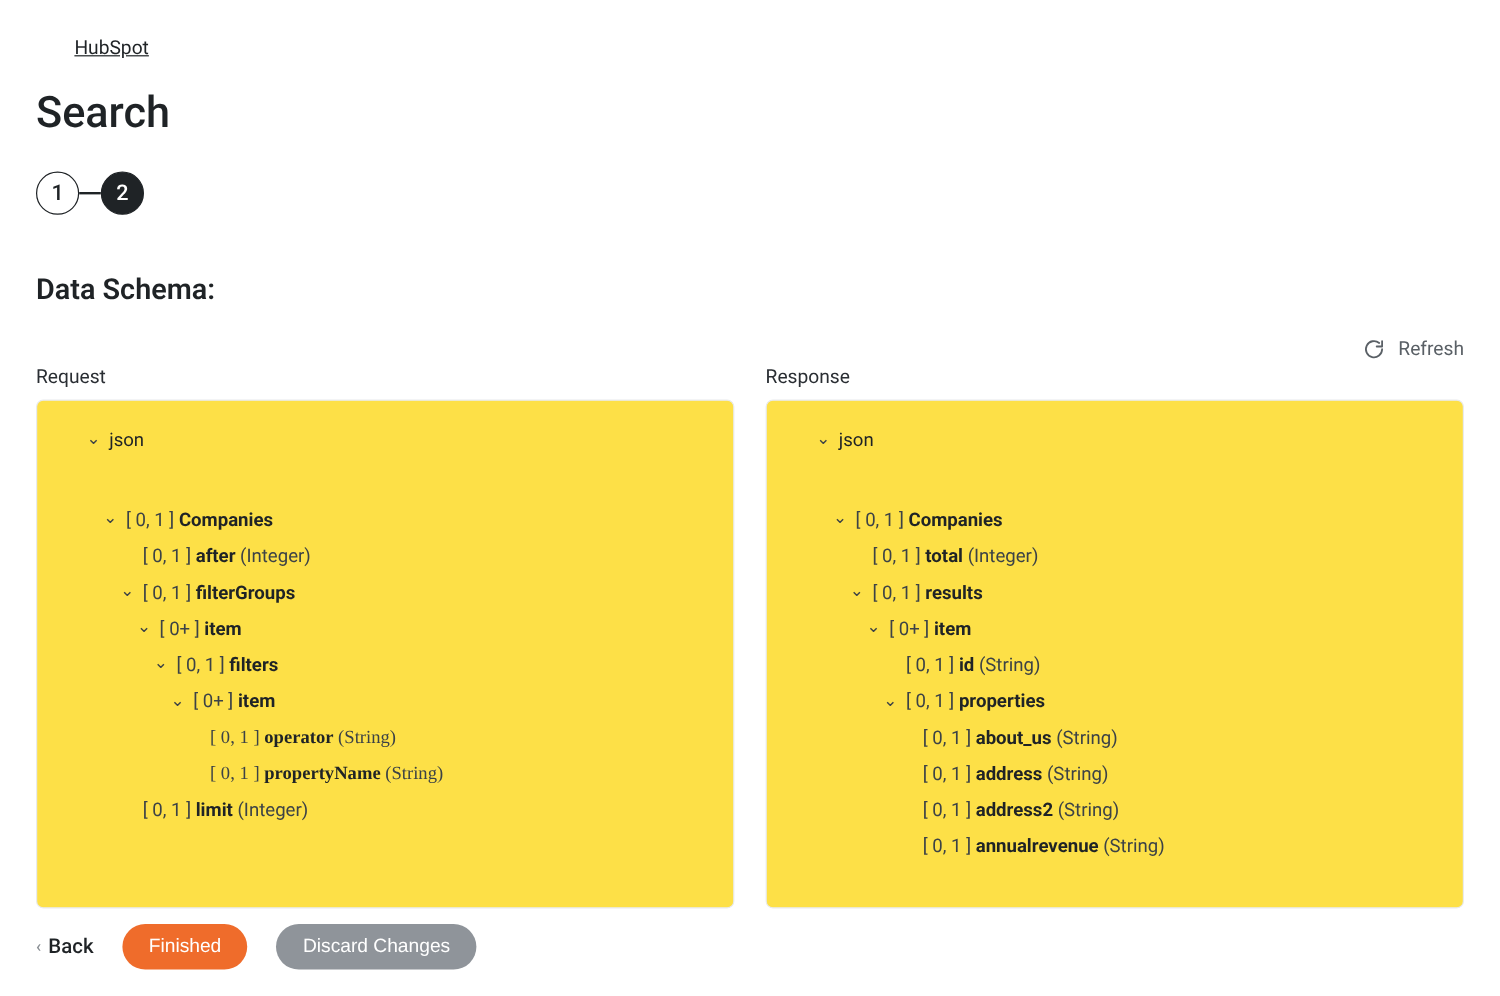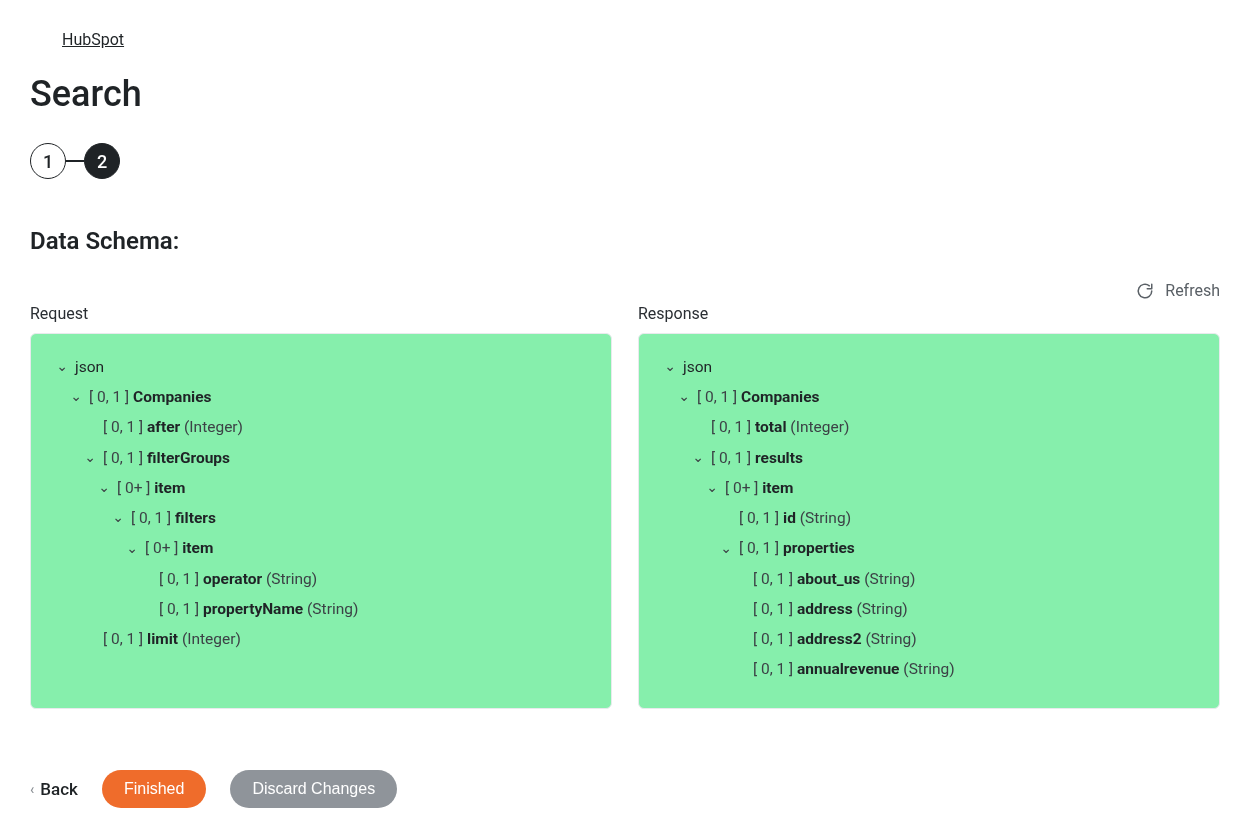--- a/index.html
+++ b/index.html
@@ -25,32 +25,32 @@
   .step.active { background: #1f2326; color: #fff; border-color: #1f2326; }
   .step-conn { width: 18px; height: 1.5px; background: #1f2326; }
   h2.section { font-size: 24px; font-weight: 600; margin-top: 48px; color: #1f2326; }
   .refresh-row { display: flex; justify-content: flex-end; margin-top: 26px; }
   .refresh { display: inline-flex; align-items: center; gap: 11px; color: #5a6066; cursor: pointer; font-size: 16px; }
   .refresh svg { width: 18px; height: 18px; display: block; }
   .cols { display: flex; gap: 26px; margin-top: 0; align-items: flex-end; }
   .col { flex: 1; min-width: 0; }
   .col-title { font-size: 16px; color: #2a2e33; margin-bottom: 10px; margin-top: 4px; font-weight: 400; }
   .panel {
-    border: 1px solid #e8eaed; border-radius: 6px; background: #86efac;
-    padding: 18px 22px 18px 22px; height: 376px; overflow: hidden;
+    border: 1px solid #e8eaed; border-radius: 6px; background: #fde047;
+    padding: 18px 22px 18px 38px; height: 424px; overflow: hidden;
   }
   .tree { font-size: 15.5px; line-height: 1.95; }
   .node { white-space: nowrap; }
   .indent-0 { padding-left: 0; }
-  .indent-1 { padding-left: 14px; }
+  .indent-1 { padding-left: 14px; margin-top: 36px; }
   .indent-2 { padding-left: 28px; }
   .indent-3 { padding-left: 42px; }
   .indent-4 { padding-left: 56px; }
   .indent-5 { padding-left: 70px; }
-  .indent-6 { padding-left: 84px; }
+  .indent-6 { padding-left: 84px; font-family: Liberation Serif, serif; }
   .chev {
     display: inline-block; width: 18px; text-align: center;
     color: #3c4246; margin-right: 4px; cursor: pointer;
     font-size: 14px; vertical-align: middle; position: relative; top: -1px;
   }
   .chev.blank { visibility: hidden; }
   .card { color: #3c4246; }
   .name { font-weight: 700; color: #1f2326; }
   .type { color: #3c4246; font-weight: 400; }
   .footer {

